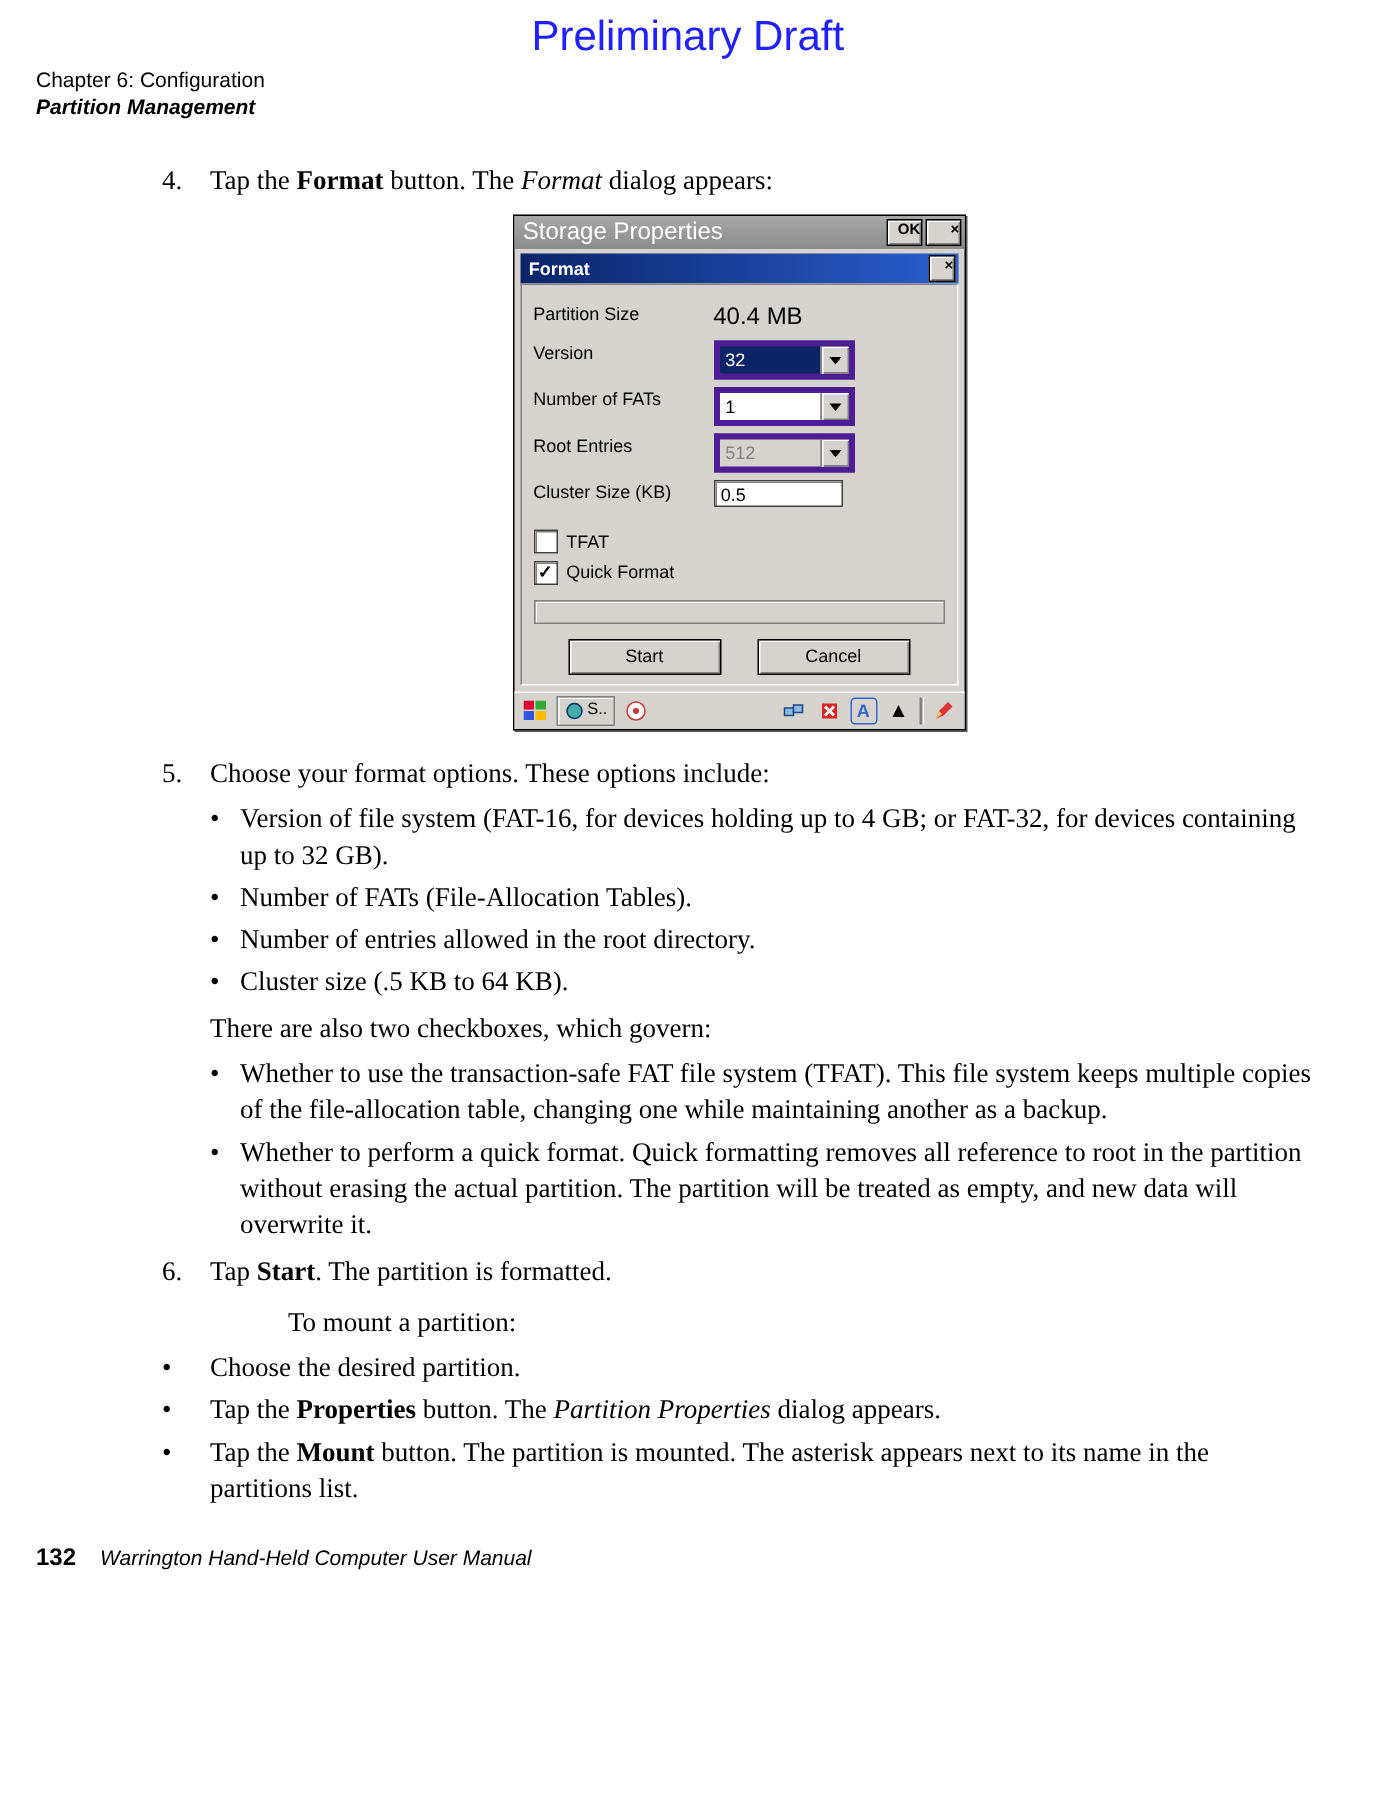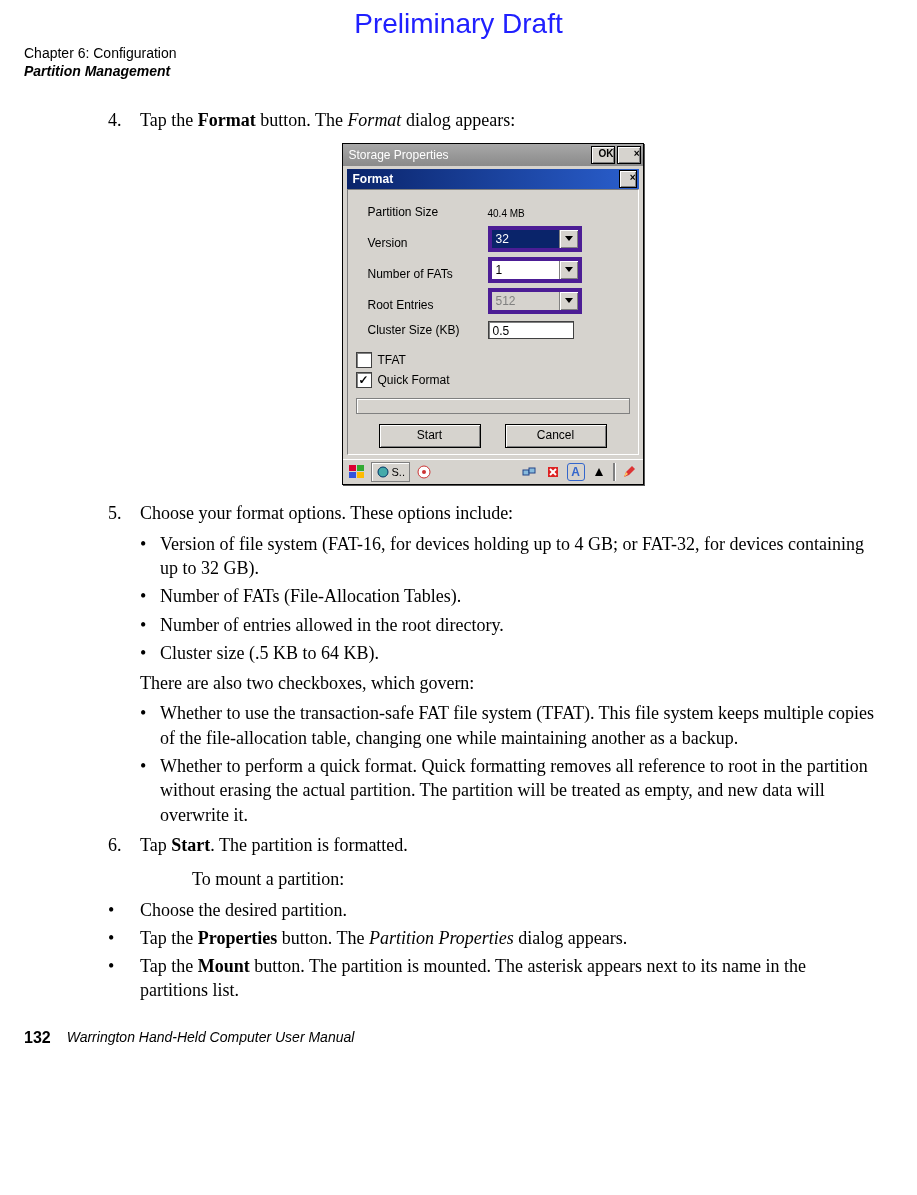--- a/index.html
+++ b/index.html
@@ -55,21 +55,21 @@
     box-shadow: 1px 1px 0 #555;
   }
   .ce-titlebar {
     display: flex;
     align-items: center;
     background: linear-gradient(#a8a8a8,#8a8a8a);
     color: #fff;
     height: 22px;
     padding: 0 2px 0 6px;
   }
-  .ce-titlebar .title { flex: 1; font-size: 12px; }
+  .ce-titlebar .title { flex: 1; font-size: 16px; }
   .ce-tb-btn {
     background: #d6d3ce;
     color: #000;
     border: 1px solid #000;
     box-shadow: inset 1px 1px 0 #fff, inset -1px -1px 0 #808080;
     height: 16px;
     min-width: 22px;
     line-height: 14px;
     text-align: right;
     font-size: 10px;
@@ -89,23 +89,23 @@
     font-size: 12px;
   }
   .ce-subtitle .title { flex: 1; }
   .ce-panel {
     border: 1px solid #808080;
     border-right-color: #fff;
     border-bottom-color: #fff;
     padding: 6px 8px;
     background: #d6d3ce;
   }
-  .ce-row { display: flex; align-items: flex-end; margin: 5px 12px; min-height: 20px; }
+  .ce-row { display: flex; align-items: flex-start; margin: 5px 0; min-height: 20px; }
   .ce-label { width: 120px; color: #000; font-size: 12px; }
-  .ce-value { font-size: 10px; }
+  .ce-value { font-size: 16px; }
   .ce-combo {
     flex: 0 0 86px;
     display: flex;
     background: #701a75;
     border: 4px solid #4c1d95;
     box-shadow: inset 1px 1px 0 #808080;
     height: 18px;
     align-items: stretch;
   }
   .ce-combo.disabled .ce-combo-text { background: #d6d3ce; color: #808080; }

